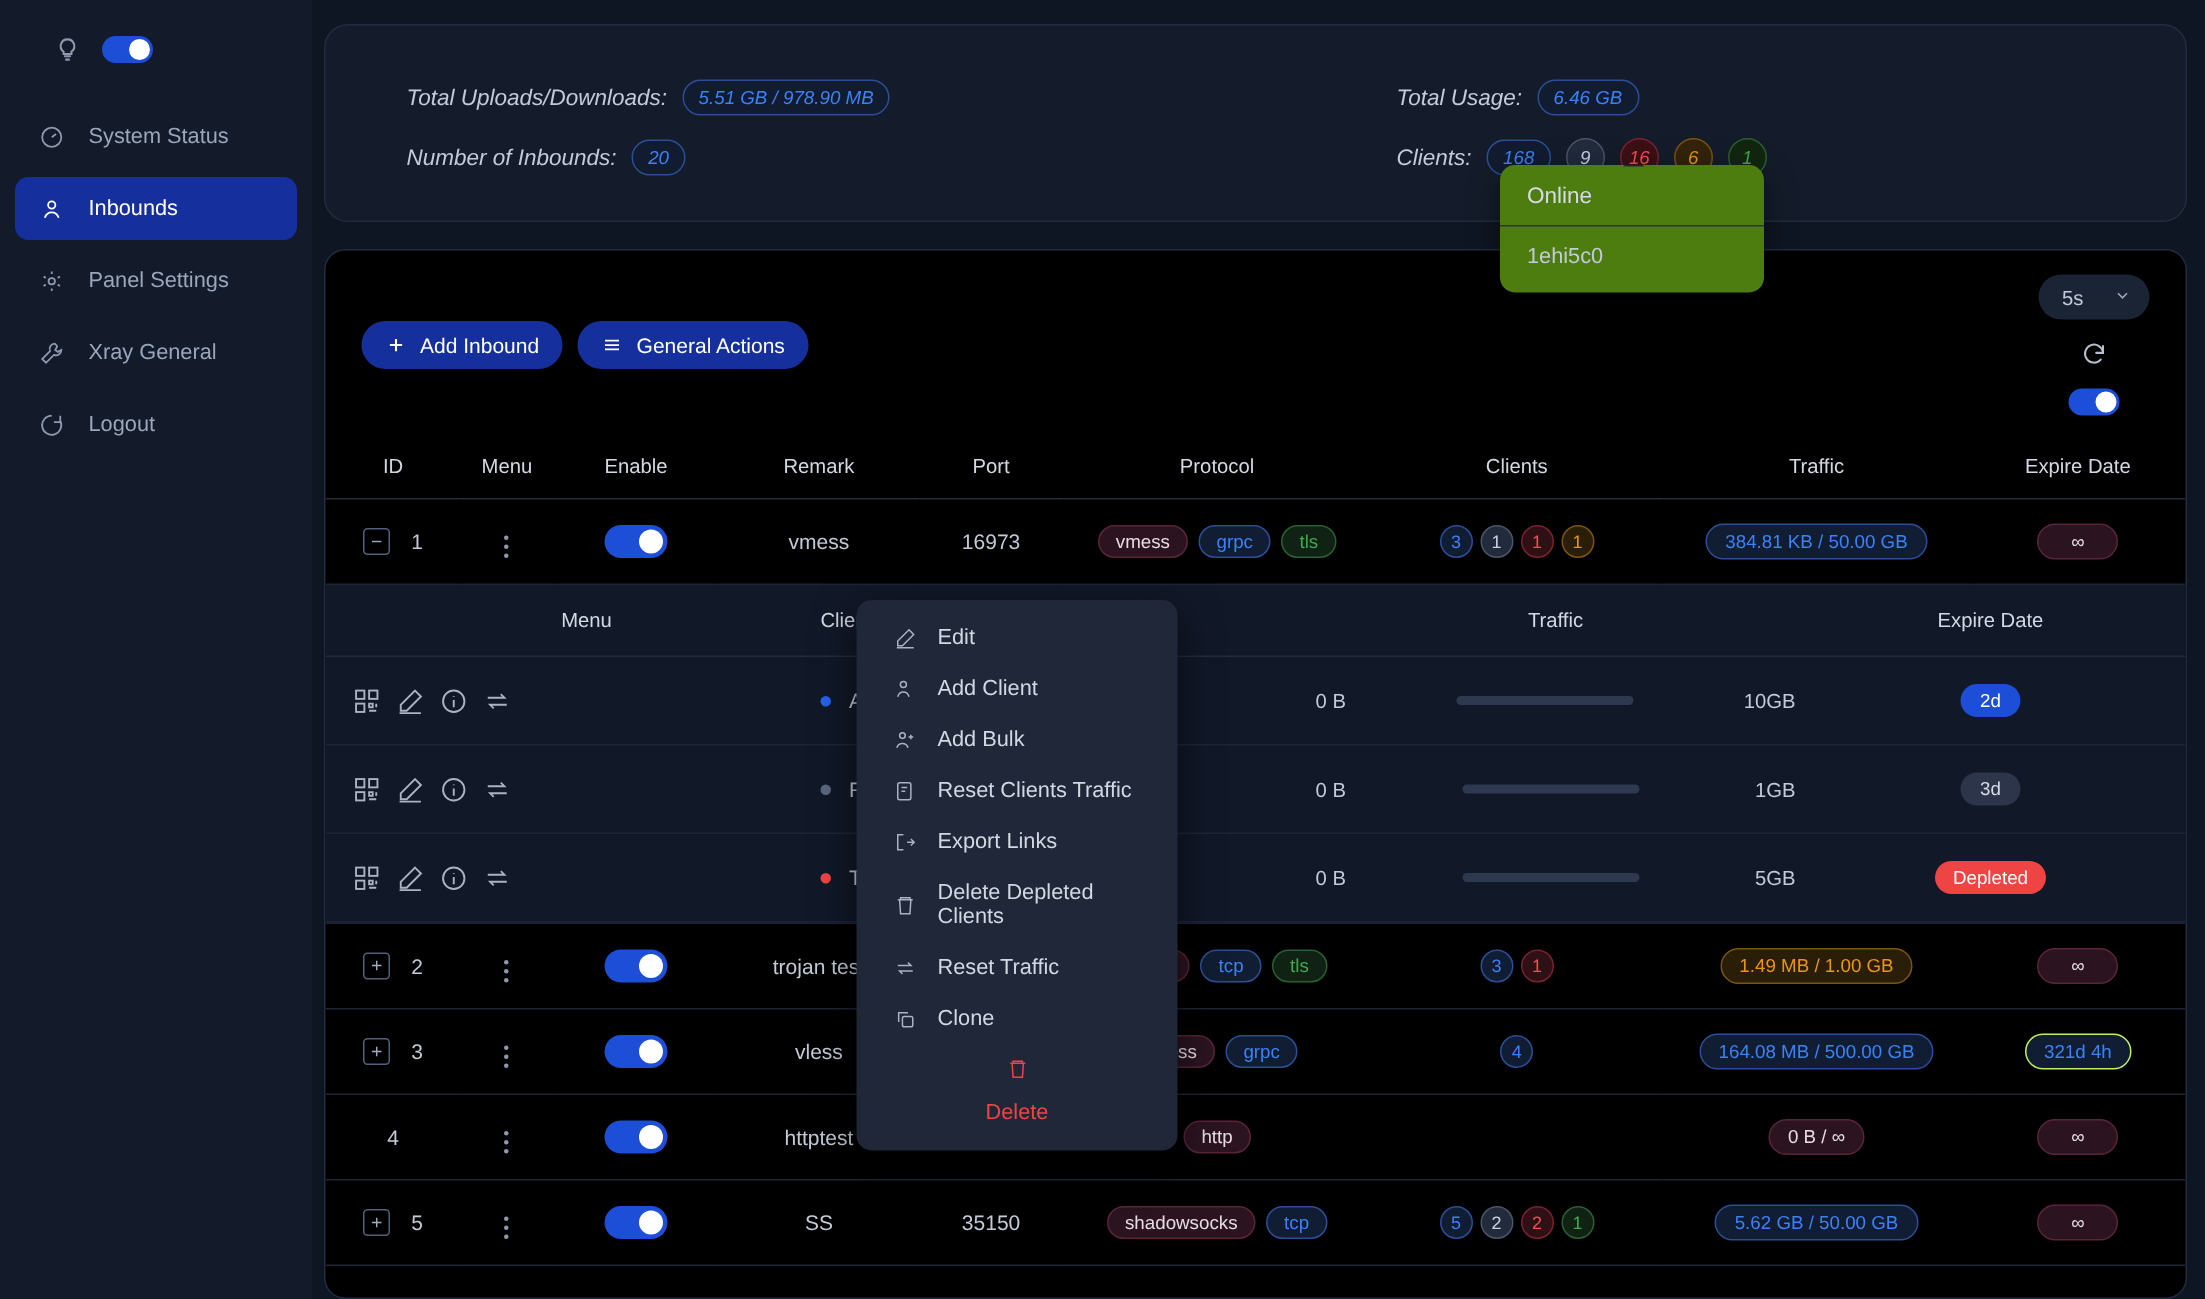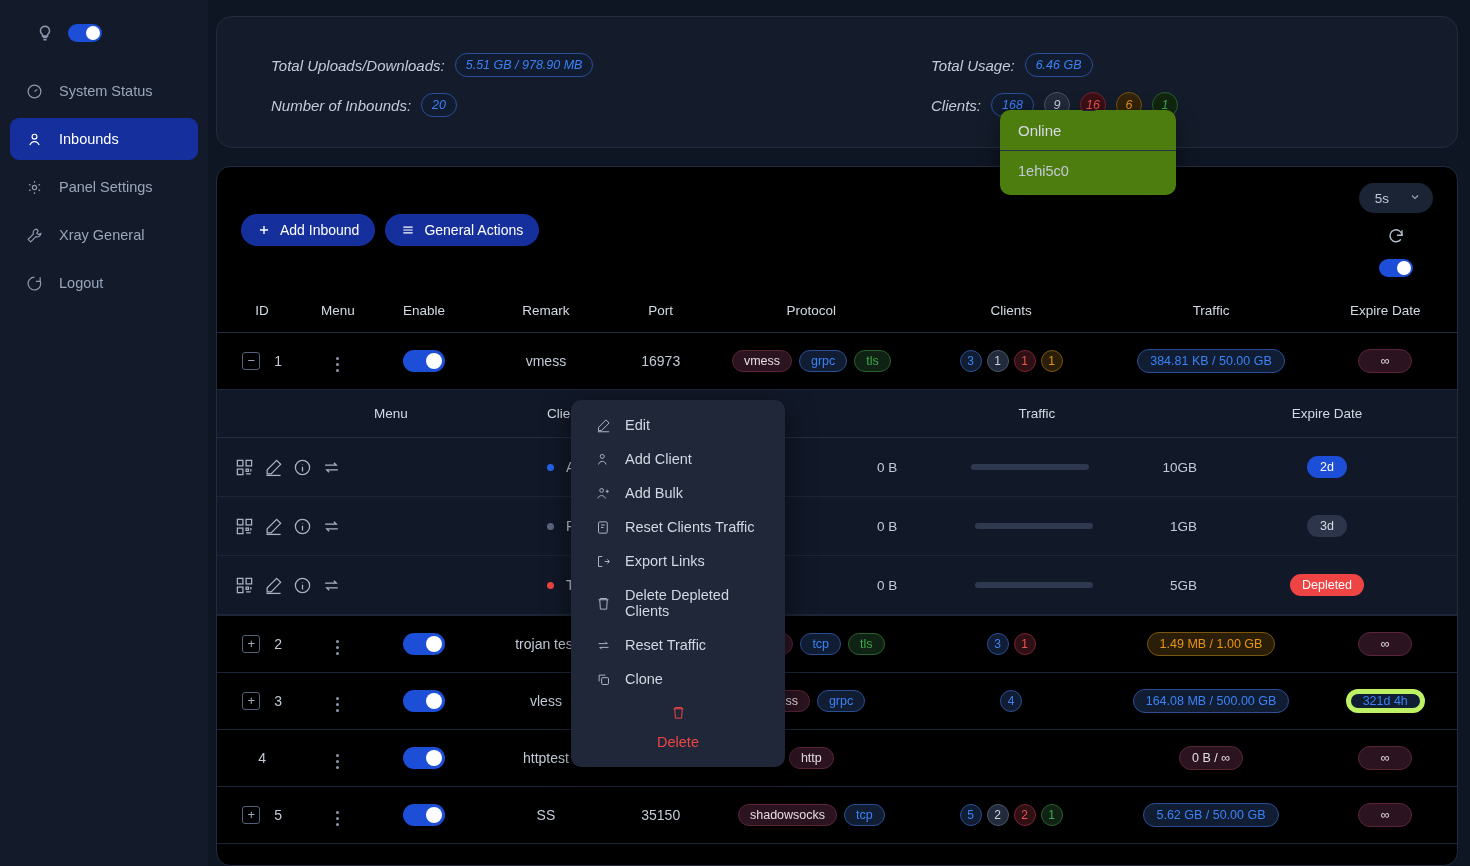--- a/index.html
+++ b/index.html
@@ -169,21 +169,21 @@
     height: 24px; padding: 0 12px; border-radius: 12px; font-size: 12.5px;
   }
   .traffic-pill.blue   { color:#3b82f6; border:1px solid #2b4f96; background:#111d33; }
   .traffic-pill.orange { color:#e8960f; border:1px solid #7a5510; background:#2b1e09; }
   .traffic-pill.maroon { color:#e6dde2; border:1px solid #5a2439; background:#2b1420; }
   .exp-pill {
     display:inline-flex; align-items:center; justify-content:center;
     min-width: 54px; height: 24px; padding: 0 12px; border-radius: 12px; font-size: 12.5px;
   }
   .exp-pill.maroon { color:#e6dde2; border:1px solid #5a2439; background:#2b1420; }
-  .exp-pill.blue   { color:#3b82f6; border:5px solid #bef264; background:#111d33; }
+  .exp-pill.blue   { color:#3b82f6; border:1px solid #bef264; background:#111d33; }
 
   
   .sub-wrap { background: #111828; padding: 0; }
   .sub-head {
     display:flex; align-items:center; height: 48px;
     border-bottom: 1px solid #232d42; font-size: 13.5px; color:#d3d9e4;
   }
   .sh-menu { width: 330px; padding-left: 18px; }
   .sh-client { width: 330px; text-align:left; }
   .sh-traffic { width: 320px; text-align:center; }

